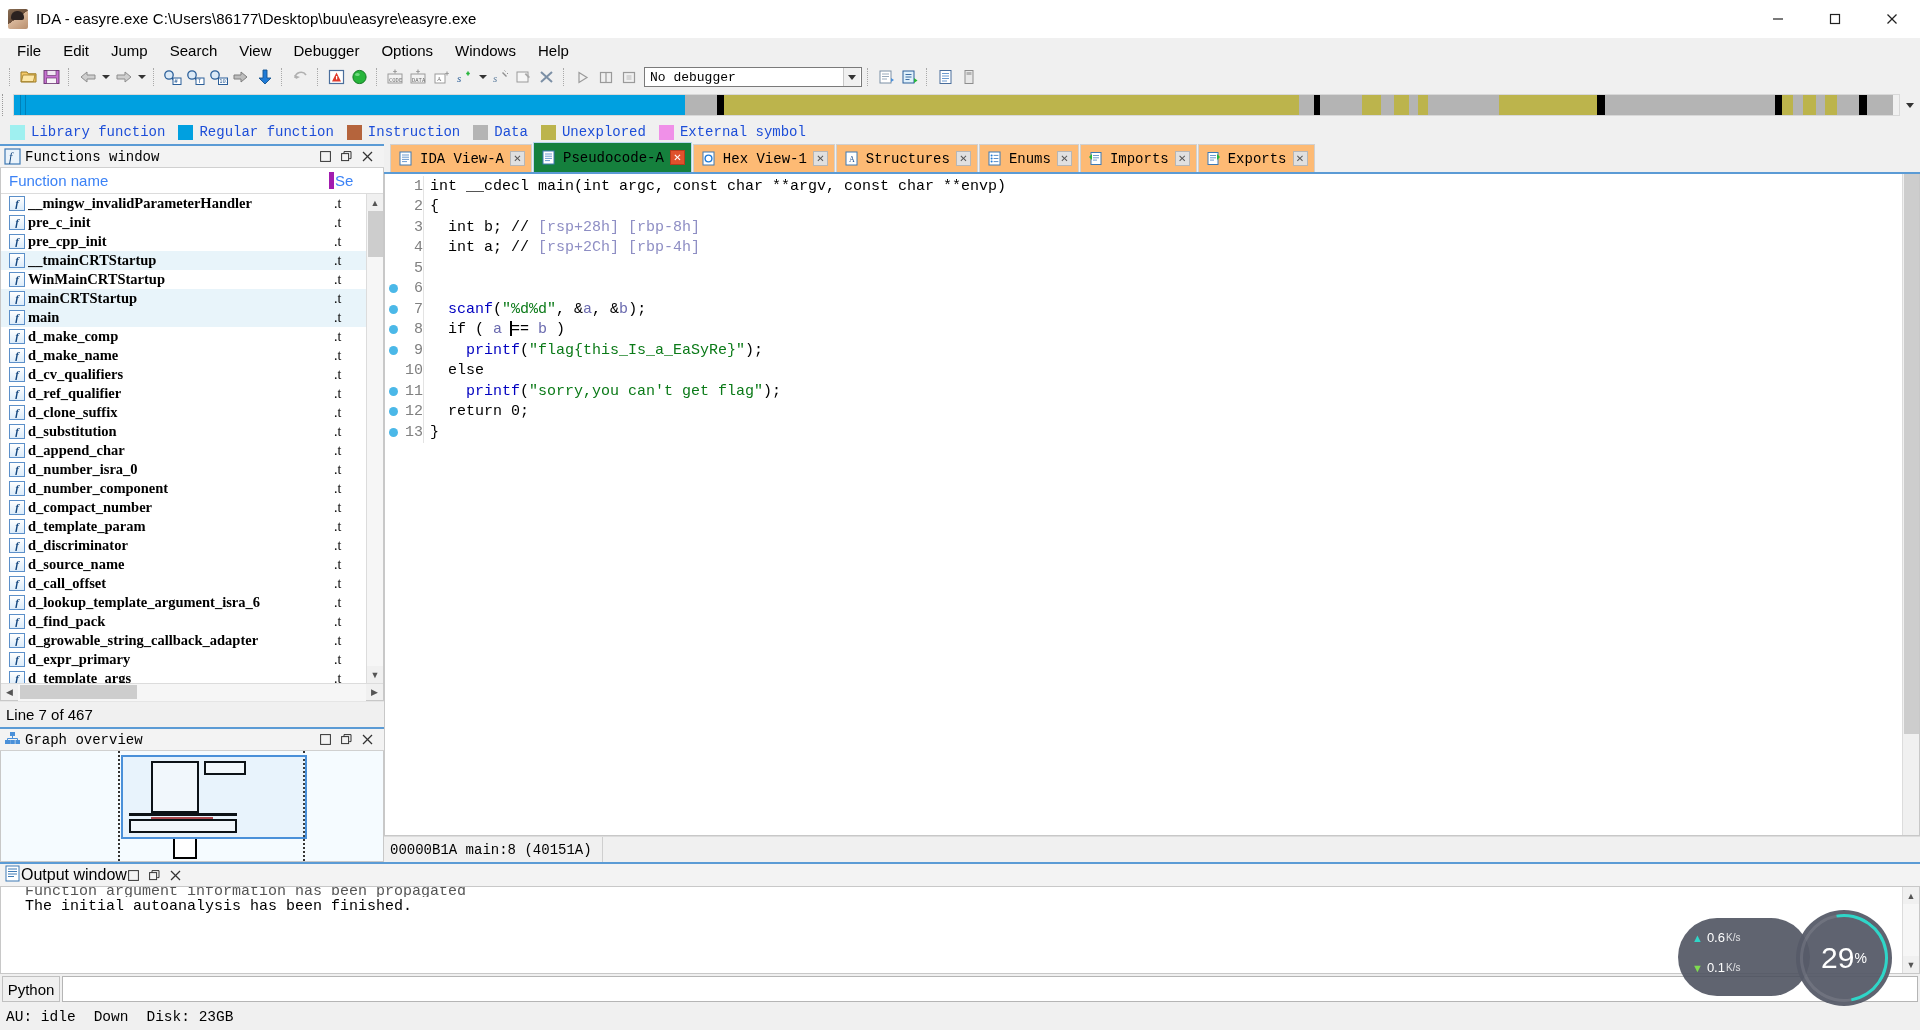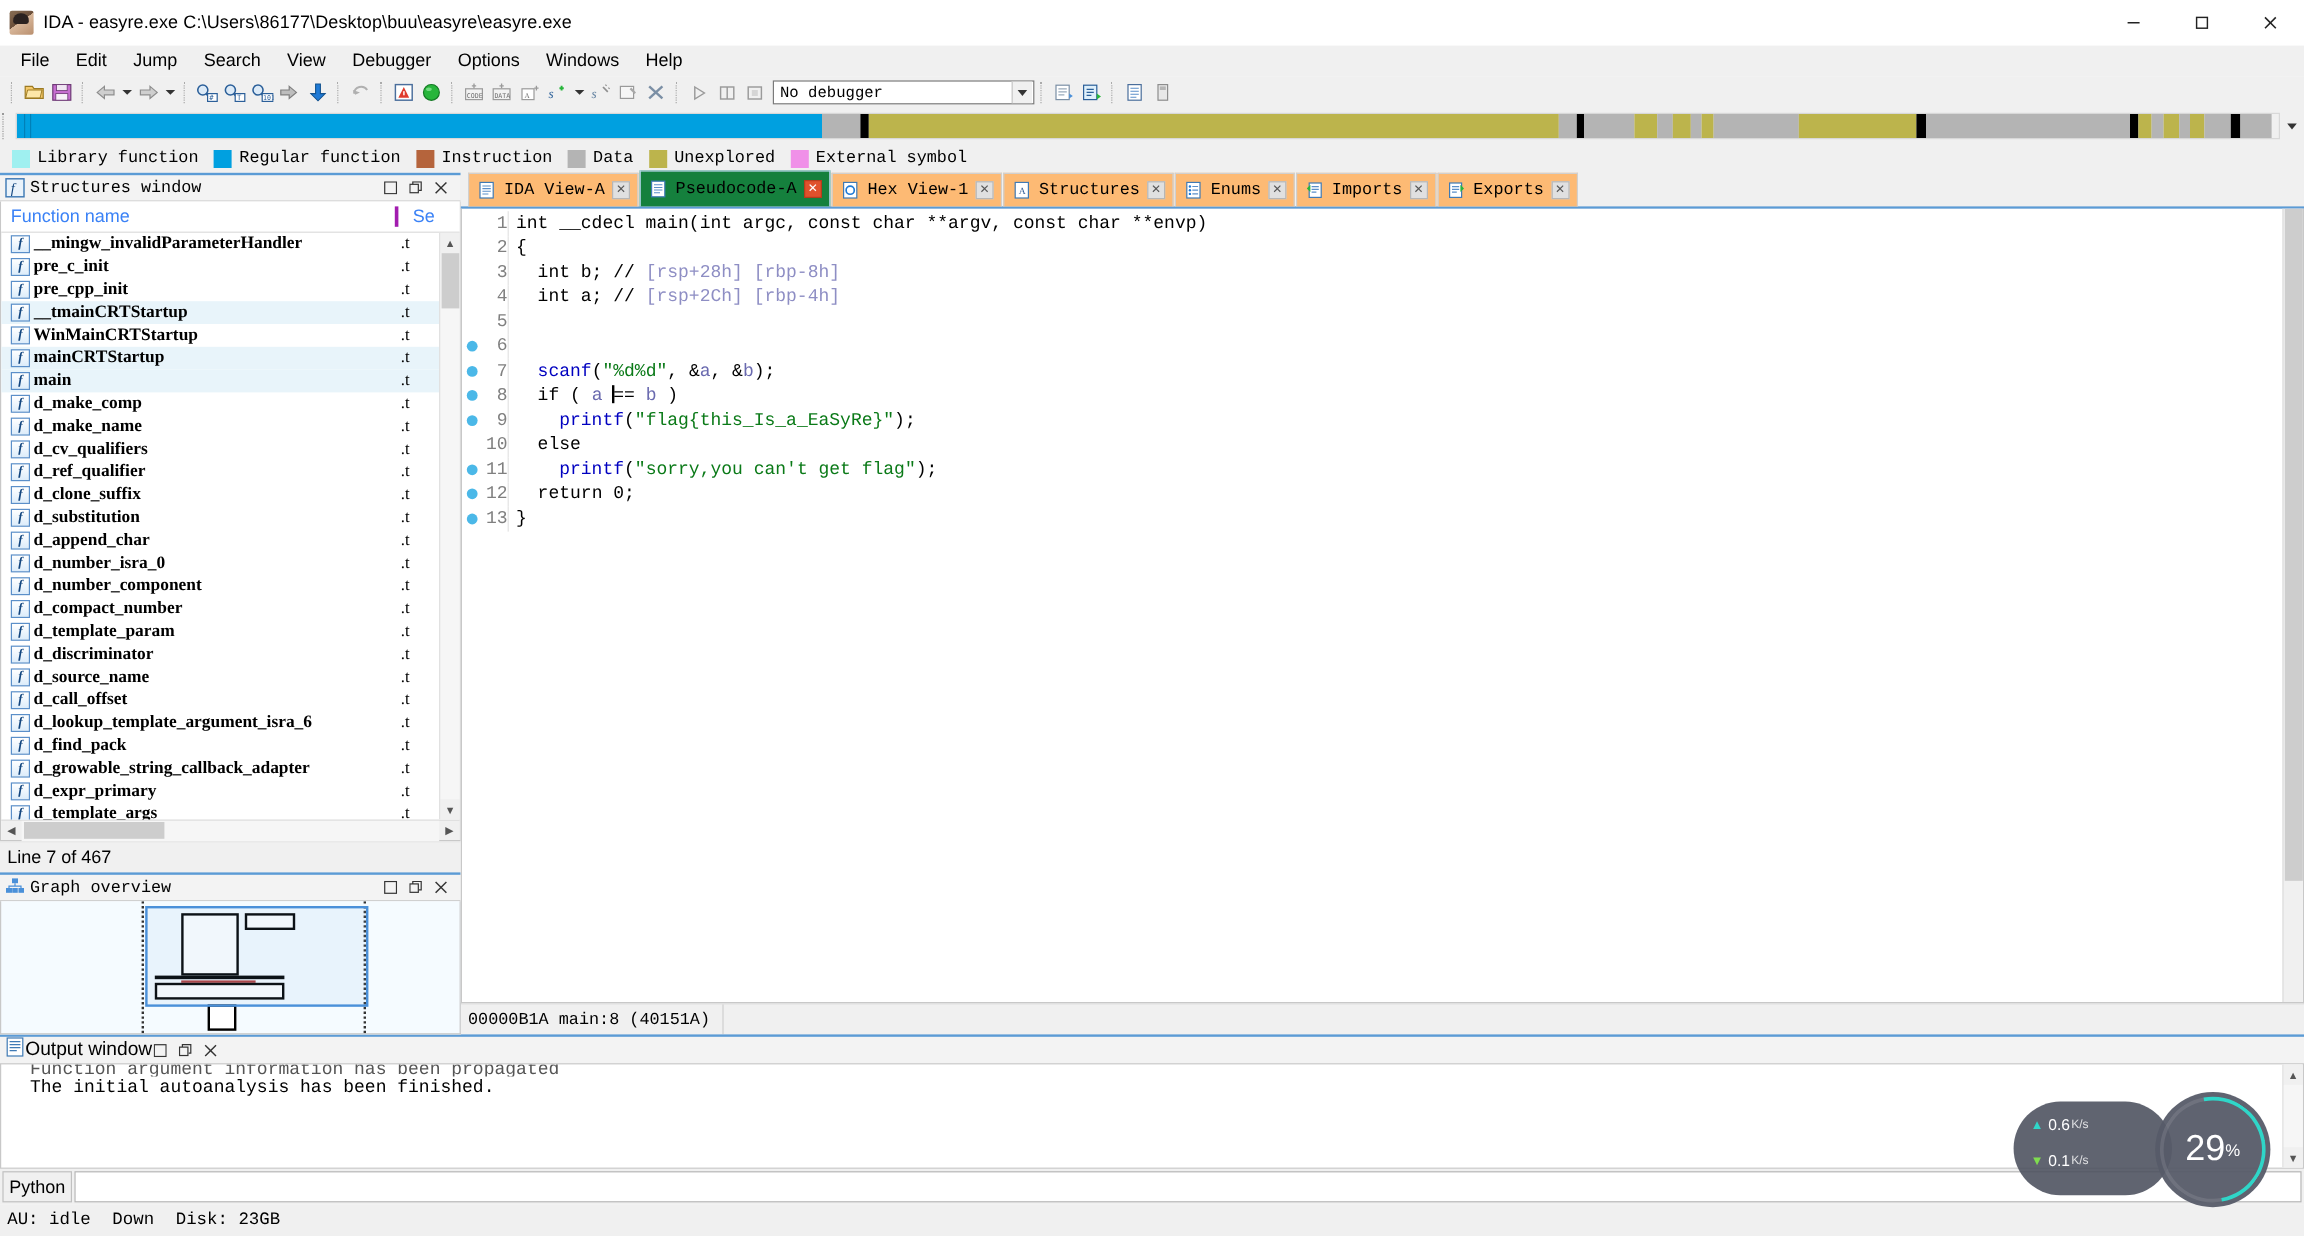--- a/index.html
+++ b/index.html
@@ -99,21 +99,21 @@
     border-top: 5px solid #333;
   }
 
   
   .legend {
     height: 24px; min-height: 24px; display: flex; align-items: center;
     background: #f0f0f0; padding-left: 10px; gap: 0px;
   }
   .legitem { display: flex; align-items: center; margin-right: 13px; }
   .legswatch { width: 15px; height: 15px; margin-right: 6px; }
-  .legtext { font-family: "Liberation Mono", monospace; font-size: 14px; color: #000000; }
+  .legtext { font-family: "Liberation Mono", monospace; font-size: 14px; color: #1d4ed8; }
 
   
   .body { flex: 1; display: flex; min-height: 0; background: #f0f0f0; }
 
   
   .leftcol { width: 384px; min-width: 384px; display: flex; flex-direction: column; background: #f0f0f0; }
 
   .panelhdr {
     height: 24px; min-height: 24px; display: flex; align-items: center;
     background: #f3f3f3; border-top: 2px solid #5b9bd5; border-bottom: 1px solid #d0d0d0;
@@ -125,21 +125,21 @@
   }
   .ph-btns { display: flex; gap: 8px; align-items: center; padding-right: 6px; }
   .ph-btn { width: 13px; height: 13px; display:flex; align-items:center; justify-content:center; color: #333; font-size: 12px; }
 
   .funcs-outer { flex: 1; display: flex; flex-direction: column; min-height: 0; background: #fff; border: 1px solid #c8c8c8; border-top: none; }
   .funcs-colhdr {
     height: 26px; min-height: 26px; display: flex; align-items: center;
     background: #fff; border-bottom: 1px solid #dcdcdc; font-size: 15px; color: #3b82f6;
   }
   .funcs-colhdr .c1 { flex: 1; padding-left: 8px; }
-  .funcs-colhdr .c2 { width: 36px; padding-left: 12px; border-left: 3px solid #a21caf; }
+  .funcs-colhdr .c2 { width: 36px; padding-left: 1px; border-left: 5px solid #a21caf; }
   .funcs-colhdr .c3 { width: 18px; }
   .funcs-body { flex: 1; display: flex; min-height: 0; overflow: hidden; position: relative; }
   .funcs-list { flex: 1; min-width: 0; overflow: hidden; }
   .frow { height: 19px; display: flex; align-items: center; font-size: 0; white-space: nowrap; }
   .frow.alt { background: #e8f4fa; }
   .frow .ficon {
     width: 16px; height: 15px; margin: 0 3px 0 8px; flex: 0 0 auto;
     border: 1px solid #5b8fc9; background: linear-gradient(180deg,#ffffff 0%, #dcecfa 100%);
     display: flex; align-items: center; justify-content: center;
     font-family: "Liberation Serif", serif; font-style: italic; font-weight: bold;
@@ -575,21 +575,21 @@
 
     <div class="leftcol">
 
       <div class="panelhdr">
         <span class="ph-icon">
           <svg width="17" height="17" viewBox="0 0 17 17">
               <rect x="1" y="1" width="15" height="15" fill="#eaf3fb" stroke="#3f7ab5" stroke-width="1.2"></rect>
               <text x="5" y="13" font-size="12" font-family="serif" font-style="italic" fill="#13467f">f</text>
             </svg>
         </span>
-        <span class="ph-title">Structures window</span>
+        <span class="ph-title">Functions window</span>
         <span class="ph-btns">
           <span class="ph-btn">
               <svg width="11" height="11" viewBox="0 0 11 11">
                 <rect x="0.6" y="0.6" width="9.8" height="9.8" fill="none" stroke="#333" stroke-width="1"></rect>
               </svg>
             </span>
           <span class="ph-btn">
               <svg width="11" height="11" viewBox="0 0 11 11">
                 <rect x="0.6" y="2.6" width="7" height="7" fill="none" stroke="#333" stroke-width="1"></rect>
                 <path d="M3 2.6V0.6h7v7H8.2" fill="none" stroke="#333" stroke-width="1"></path>

